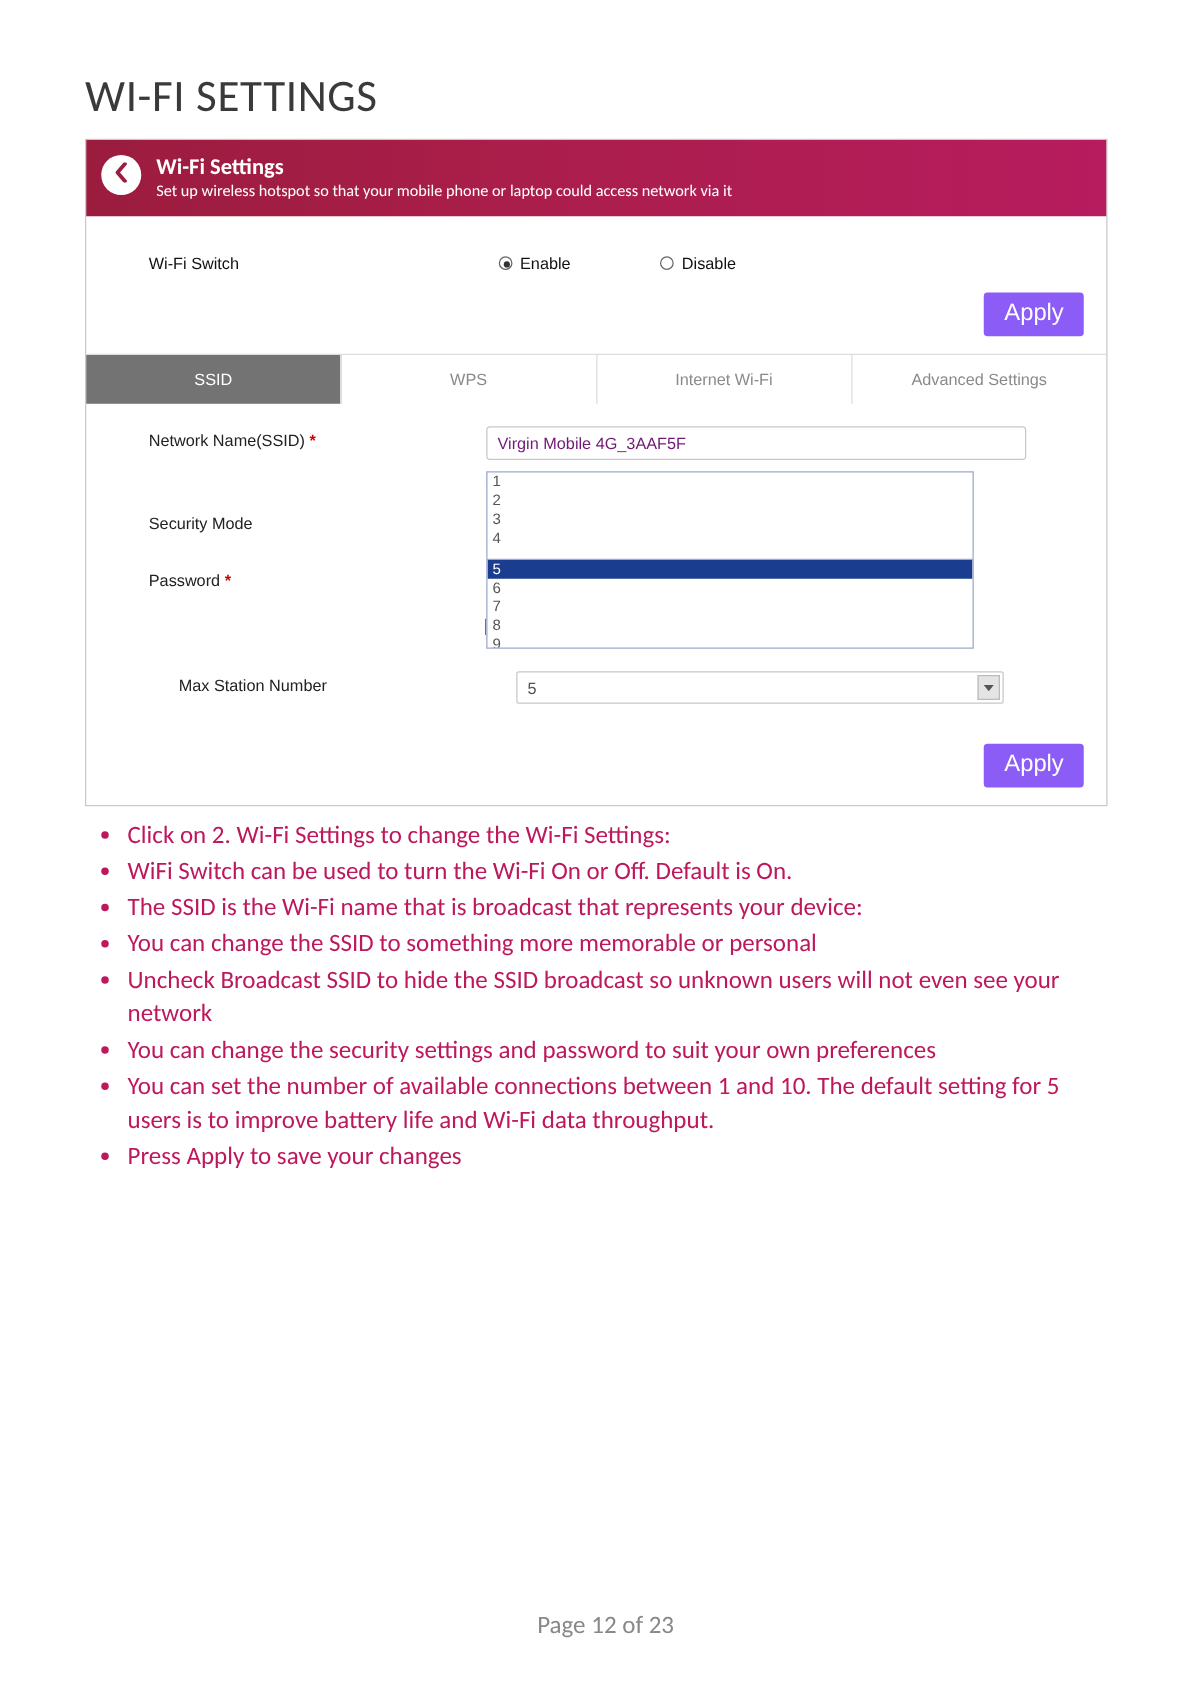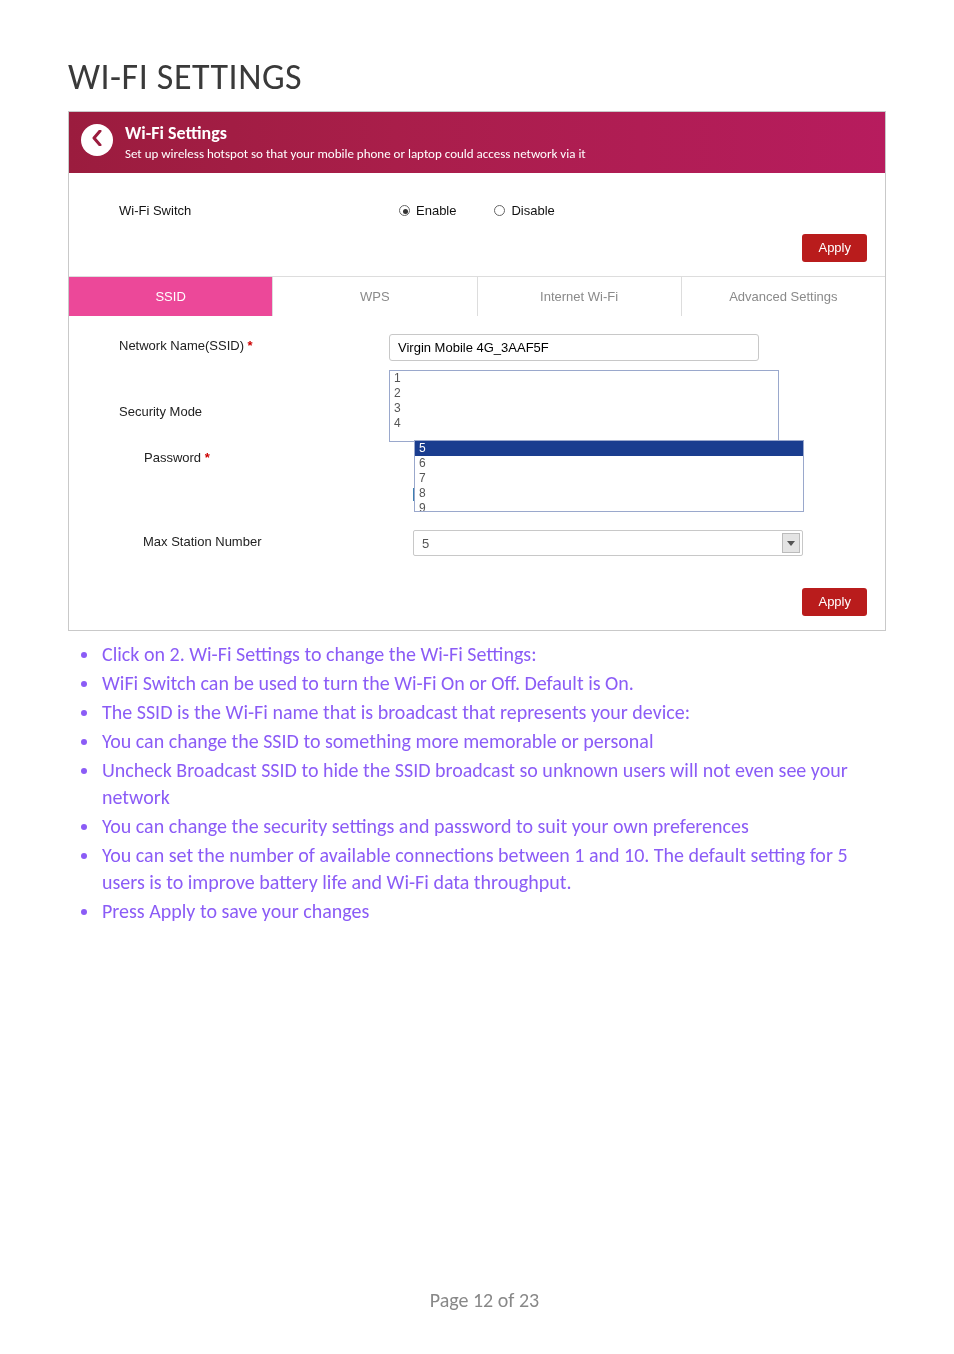--- a/index.html
+++ b/index.html
@@ -47,73 +47,73 @@
   .panel-header-sub { font-size: 13px; font-weight: 400; }
   .switch-row {
     display: flex;
     align-items: center;
     padding: 30px 20px 8px 50px;
     font-family: Verdana, Arial, sans-serif;
     font-size: 13px;
     color: #111;
   }
   .switch-label { width: 280px; }
-  .radio-group { flex: 1; display: flex; gap: 38px; }
+  .radio-group { flex: 1; display: flex; gap: 72px; }
   .radio-opt { display: flex; align-items: center; gap: 6px; font-size: 13px; }
   .radio-dot {
     width: 11px; height: 11px; border-radius: 50%;
     border: 1px solid #666; display: inline-block;
     position: relative; background: #fff;
   }
   .radio-dot.checked::after {
     content: ""; position: absolute; width: 5px; height: 5px;
     background: #333; border-radius: 50%; left: 2.5px; top: 2.5px;
   }
   .apply-row { text-align: right; padding: 8px 18px 14px 0; }
   .apply-btn {
-    background: #b91c1c;
+    background: #8b5cf6;
     color: #fff;
     font-family: Verdana, Arial, sans-serif;
-    font-size: 13px;
+    font-size: 19px;
     padding: 6px 16px 7px 16px;
     border: none;
     border-radius: 3px;
     display: inline-block;
   }
   .tabs-row {
     display: flex;
     border-top: 1px solid #ddd;
   }
   .tabcell {
     flex: 1;
     text-align: center;
     padding: 12px 4px;
     font-family: Verdana, Arial, sans-serif;
     font-size: 13px;
     color: #3a3a3a;
     border-right: 1px solid #ddd;
   }
   .tabcell:last-child { border-right: none; }
   .tabcell.active {
-    background: #ec4899;
+    background: #737373;
     color: #fff;
   }
   .tabcell.dim { color: #8a8a8a; }
   .form-area { padding: 18px 50px 8px 50px; font-family: Verdana, Arial, sans-serif; font-size: 13px; color: #222; }
   .form-row { display: flex; align-items: flex-start; margin-bottom: 10px; }
   .form-label { width: 270px; padding-top: 4px; }
   .req { color: #c00; font-weight: 700; }
   .text-input {
     font-family: Verdana, Arial, sans-serif;
     font-size: 13px;
     padding: 5px 8px;
     border: 1px solid #c8c8c8;
     border-radius: 3px;
-    width: 370px;
-    color: #000000;
+    width: 432px;
+    color: #701a75;
     background: #fff;
   }
   .check-row { padding-left: 270px; margin-top: 6px; margin-bottom: 14px; display: flex; align-items: center; gap: 6px; }
   .checkbox {
     width: 13px; height: 13px; border: 1px solid #3d7fb0;
     display: inline-flex; align-items: center; justify-content: center;
     background: #fff;
   }
   .checkbox.checked::after {
     content: "✓"; font-size: 11px; color: #2d6fa8; line-height: 1;
@@ -162,21 +162,21 @@
     content: ""; width: 0; height: 0;
     border-left: 4px solid transparent;
     border-right: 4px solid transparent;
     border-top: 5px solid #555;
   }
   .apply-bottom { text-align: right; padding: 14px 18px 14px 0; }
   .bullets {
     margin: 8px 68px 12px 96px;
     font-size: 20px;
     line-height: 1.35;
-    color: #8b5cf6;
+    color: #be185d;
     list-style-type: disc;
     padding-left: 4px;
   }
   .bullets li { margin-bottom: 2px; padding-left: 2px; }
   .footer {
     position: absolute;
     bottom: 42px;
     left: 15px; right: 0;
     text-align: center;
     font-size: 20px;
@@ -247,21 +247,21 @@
       <div class="listbox-wrap">
         <div class="listbox sec">
           <div class="opt">1</div>
           <div class="opt">2</div>
           <div class="opt">3</div>
           <div class="opt">4</div>
         </div>
       </div>
     </div>
 
-    <div class="form-row" style="margin-top:16px;margin-left:25px;">
+    <div class="form-row" style="margin-top:16px;">
       <div class="form-label">
         <span>Password</span> <span class="req">*</span>
       </div>
       <div class="listbox-wrap">
         <div class="listbox pwd">
           <div class="opt sel">5</div>
           <div class="opt">6</div>
           <div class="opt">7</div>
           <div class="opt">8</div>
           <div class="opt">9</div>

